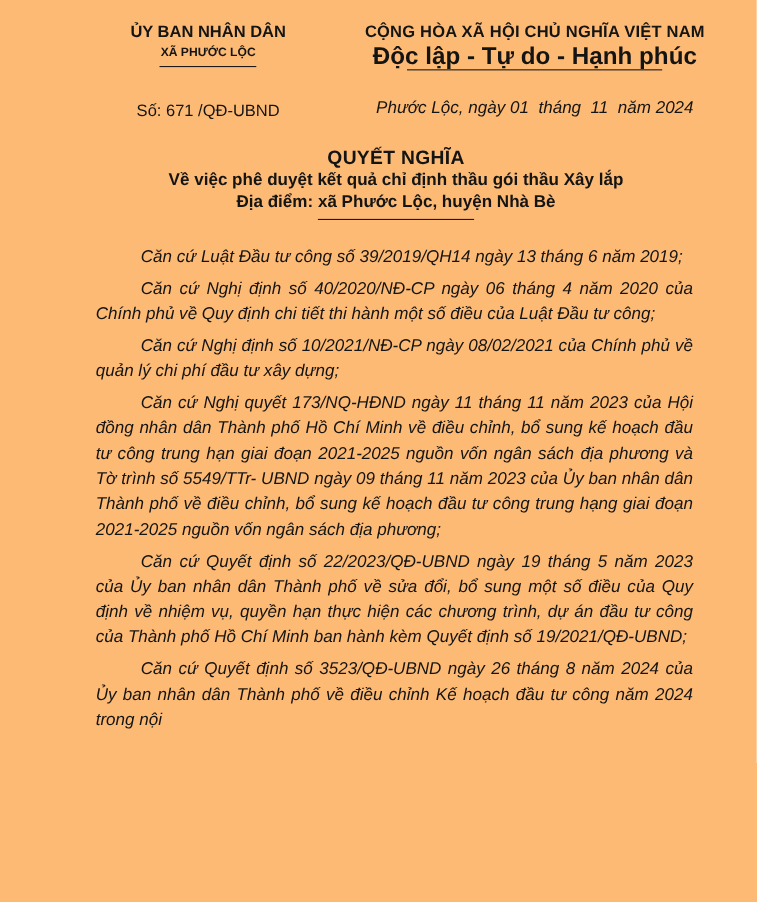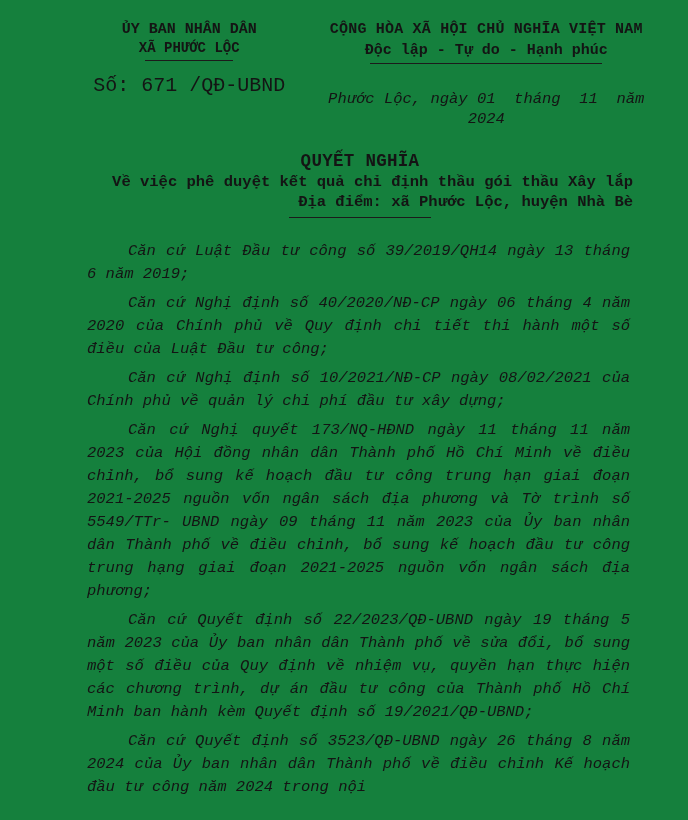--- a/index.html
+++ b/index.html
@@ -5,51 +5,51 @@
   html, body {
     margin: 0;
     padding: 0;
     background: #ffffff;
   }
   .page {
     position: relative;
     width: 688px;
     height: 820px;
     margin: 0 auto;
-    background: #15803d;
+    background: #fdba74;
     color: #141414;
-    font-family: Liberation Mono, monospace;
+    font-family: Liberation Sans, sans-serif;
     overflow: hidden;
     box-sizing: border-box;
   }
   
   .header {
     display: flex;
     justify-content: space-between;
     padding: 20px 36px 0 58px;
     box-sizing: border-box;
   }
   .hcol { text-align: center; }
   .hcol.issuer   { width: 266px; }
   .hcol.national { width: 336px; }
   .b  { font-weight: bold; }
   .issuer-line1 { font-size: 15px;   line-height: 19px; }
-  .issuer-line2 { font-size: 14px;   line-height: 19px; }
+  .issuer-line2 { font-size: 11px;   line-height: 19px; }
   .national-line1 { font-size: 15px; line-height: 20px; letter-spacing: 0.2px; }
-  .national-line2 { font-size: 15px; line-height: 21px; }
+  .national-line2 { font-size: 22px; line-height: 21px; }
   .rule {
     border: 0;
     border-top: 1.6px solid #1b1b1b;
     height: 0;
   }
   .rule-issuer { width: 88px;  margin: 2px auto 0; }
   .rule-motto  { width: 232px; margin: 2px auto 0; }
   .doc-number {
-    margin-top: 15px;
-    font-size: 20px;
+    margin-top: 30px;
+    font-size: 15px;
     line-height: 20px;
     white-space: pre-wrap;
   }
   .dateline {
     margin-top: 25px;
     font-size: 15.5px;
     line-height: 20px;
     font-style: italic;
     white-space: pre-wrap;
   }
@@ -61,21 +61,20 @@
   .title-heading {
     font-size: 17.5px;
     line-height: 22px;
     font-weight: bold;
     letter-spacing: 0.3px;
   }
   .title-sub {
     font-size: 15.5px;
     line-height: 20px;
     font-weight: bold;
-    text-align: right;
   }
   .rule-title { width: 142px; margin: 5px auto 0; }
   
   .doc-body {
     margin: 22px 58px 0 87px;   
   }
   .doc-body p {
     margin: 0 0 6px 0;
     font-style: italic;
     font-size: 15.5px;

